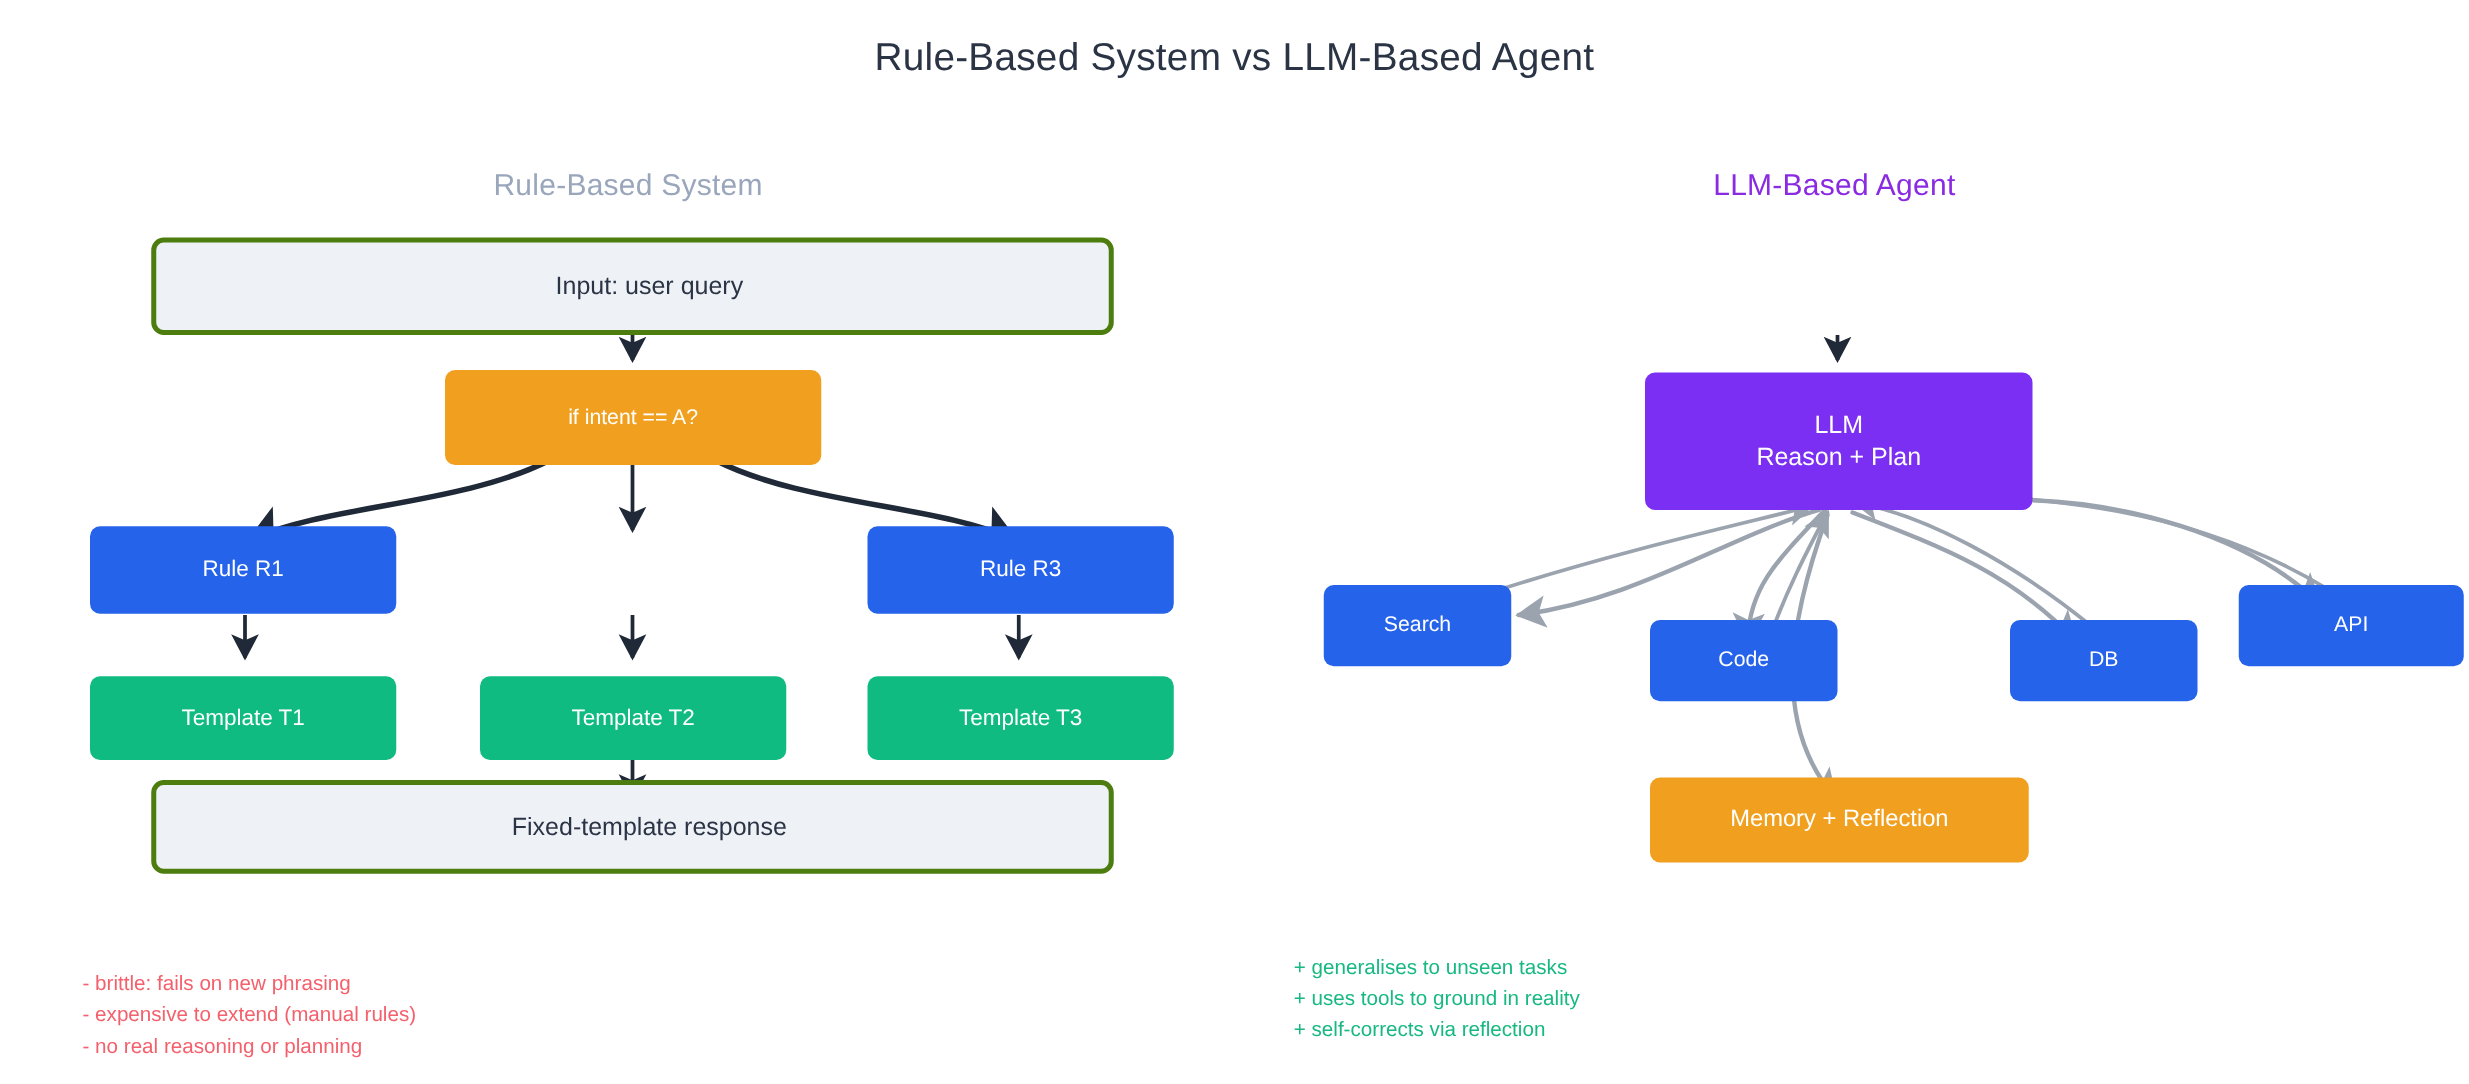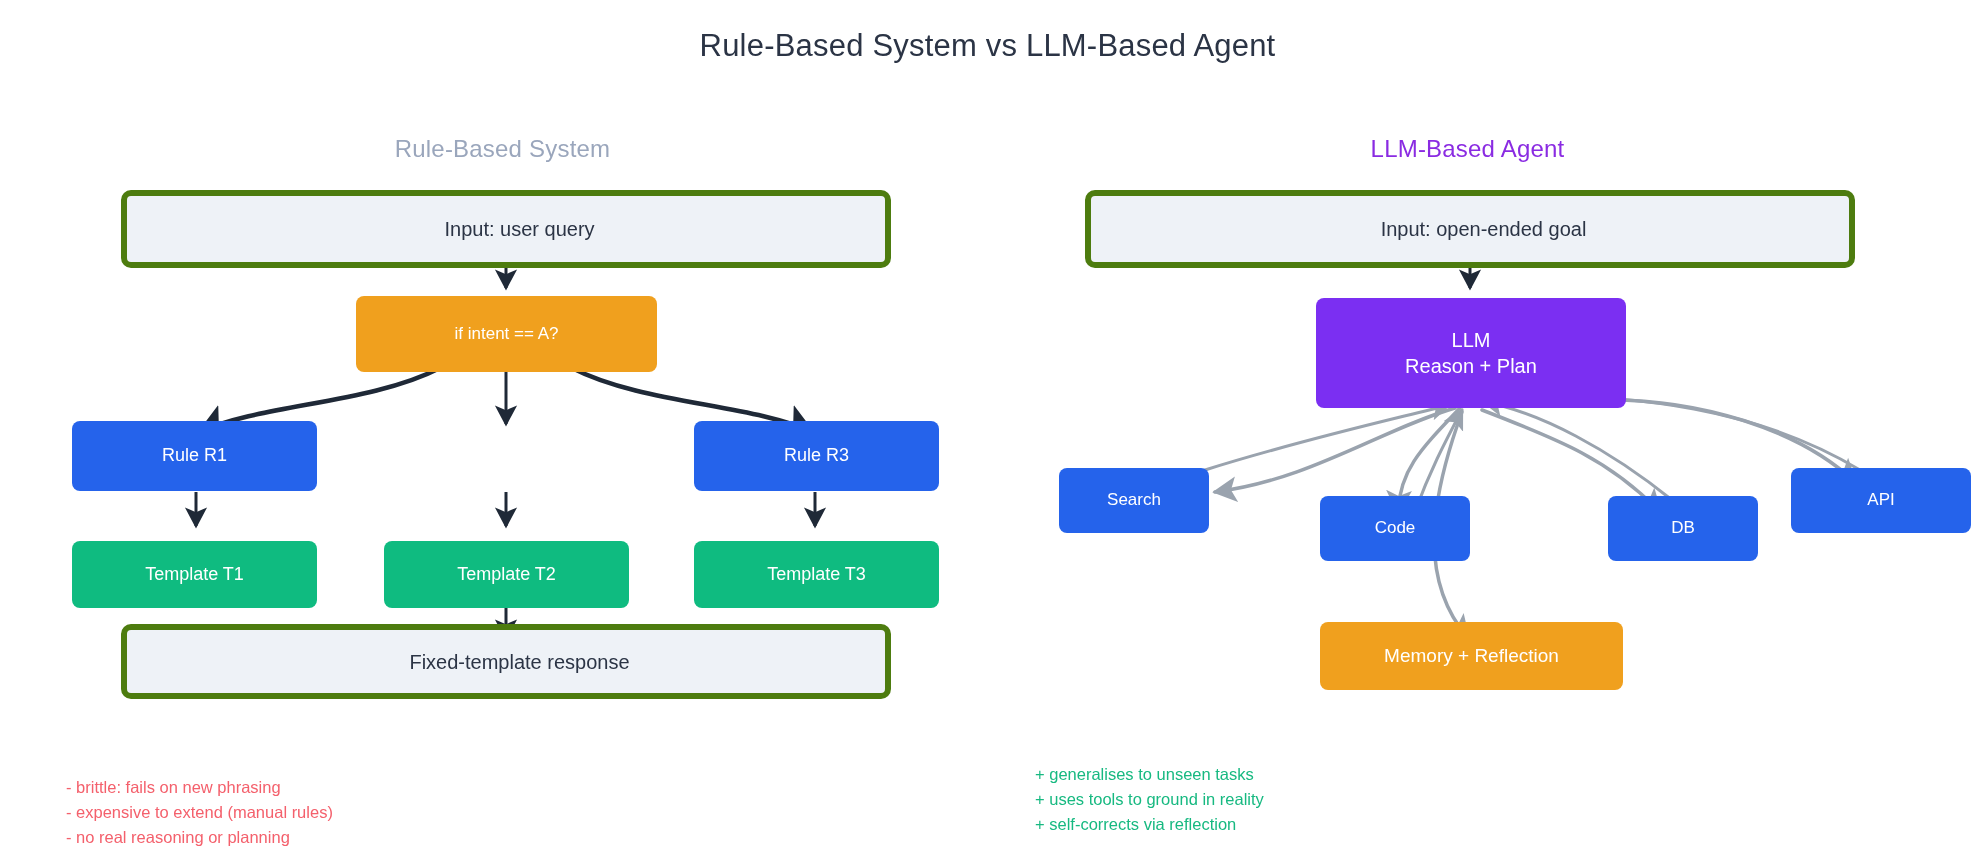--- a/index.html
+++ b/index.html
@@ -30,21 +30,21 @@
   .node {
     position: absolute;
     display: flex; align-items: center; justify-content: center;
     text-align: center;
     color: #ffffff;
     font-size: 18px; line-height: 1.3;
     border-radius: 8px;
   }
   .node.io {
     background: #eef2f7;
-    border: 6px solid #4d7c0f;
+    border: 4px solid #4d7c0f;
     border-radius: 10px;
     color: #2b3445;
     font-size: 20px;
     padding-left: 27px;
   }
   .node.rule     { background: #2563eb; }
   .node.template { background: #0fbb80; }
   .node.decision { background: #f0a01e; font-size: 17px; }
   .node.llm      { background: #7b2ff2; font-size: 20px; }
   .node.tool     { background: #2563eb; font-size: 17px; }
@@ -157,21 +157,20 @@
   <div class="node io" style="left:121px; top:624px; width:770px; height:75px;">Fixed-template response</div>
 
   <div class="bullets neg">
     <div>- brittle: fails on new phrasing</div>
     <div>- expensive to extend (manual rules)</div>
     <div>- no real reasoning or planning</div>
   </div>
 
   <div class="panel-title right">LLM-Based Agent</div>
 
-  <div class="node io" style="left:1085px; top:190px; width:770px; height:78px;">Input: open-ended goal</div>
 
   <div class="node llm" style="left:1316px; top:298px; width:310px; height:110px; flex-direction:column;">
     <span>LLM</span>
     <span>Reason + Plan</span>
   </div>
 
   <div class="node tool" style="left:1059px; top:468px; width:150px; height:65px;">Search</div>
   <div class="node tool" style="left:1320px; top:496px; width:150px; height:65px;">Code</div>
   <div class="node tool" style="left:1608px; top:496px; width:150px; height:65px;">DB</div>
   <div class="node tool" style="left:1791px; top:468px; width:180px; height:65px;">API</div>

